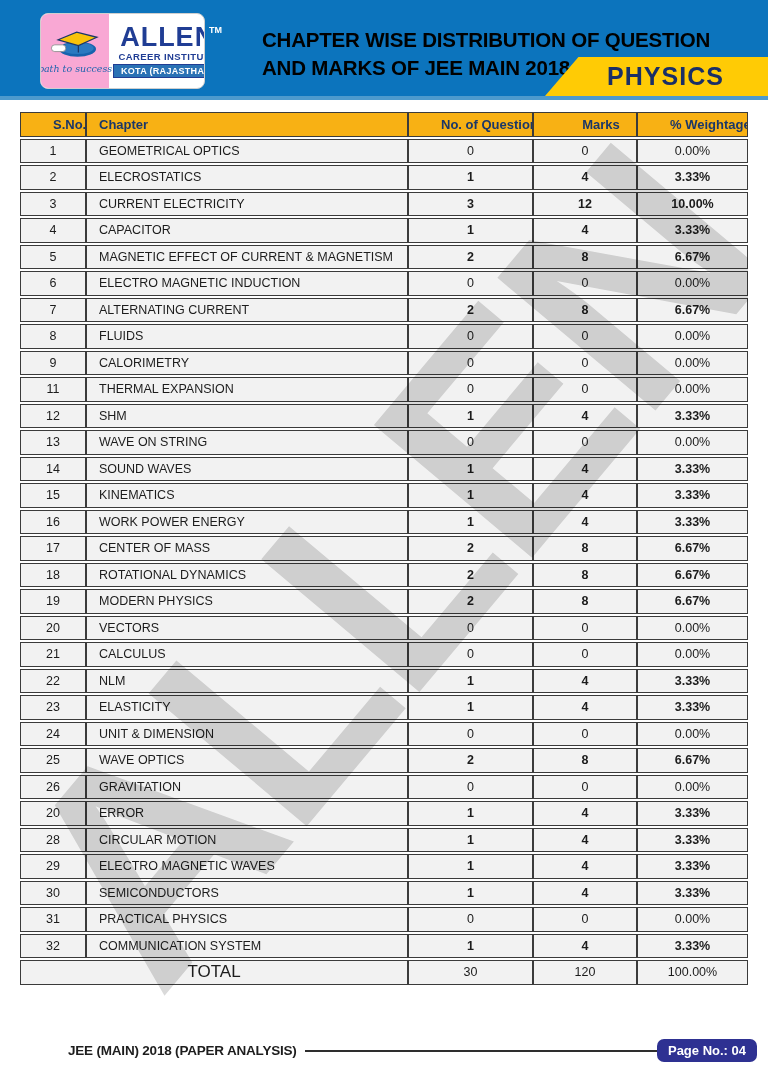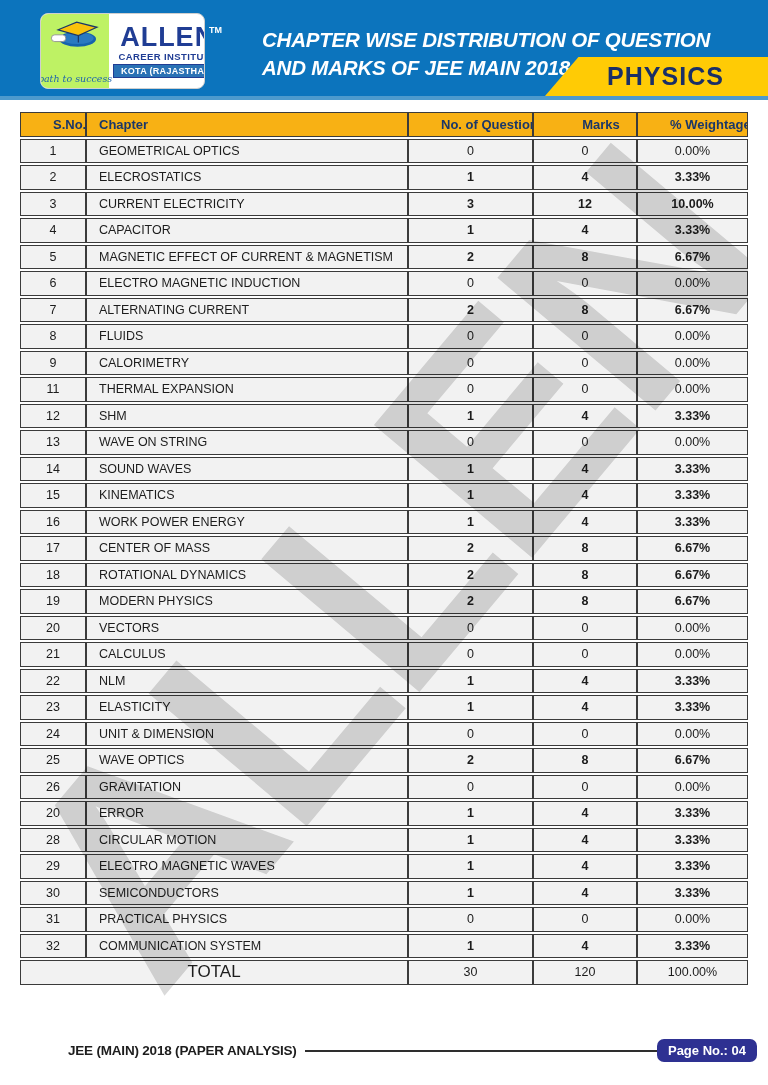--- a/index.html
+++ b/index.html
@@ -5,29 +5,29 @@
   * { margin:0; padding:0; box-sizing:border-box; }
   html,body { background:#ffffff; }
   body { font-family:"Liberation Sans", sans-serif; }
   .page { position:relative; width:768px; height:1085px; background:#ffffff; overflow:hidden; margin:0 auto; }
 
   
   .header { position:absolute; left:0; top:0; width:768px; height:100px; background:#0C74BD; }
   .header-bottom-strip { position:absolute; left:0; bottom:0; width:100%; height:4px; background:#4E9ACD; }
 
   .logo-box { position:absolute; left:40px; top:13px; width:165px; height:76px; background:#ffffff; border-radius:8px; display:flex; overflow:hidden; border:1px solid #cfcfcf; }
-  .logo-left { width:68px; background:#bef264; display:flex; flex-direction:column; align-items:center; justify-content:space-between; padding:4px 2px; }
+  .logo-left { width:68px; background:#f9a8d4; display:flex; flex-direction:column; align-items:center; justify-content:center; padding:4px 2px; }
   .logo-tagline { font-family:"DejaVu Serif", serif; font-style:italic; font-size:9.5px; color:#1E64AE; margin-top:3px; white-space:nowrap; }
   .logo-right { flex:1; display:flex; flex-direction:column; align-items:center; justify-content:center; padding:3px 4px; }
   .brand { color:#203D94; font-weight:900; font-size:27px; line-height:25px; letter-spacing:1px; }
   .career { color:#203D94; font-weight:700; font-size:9.5px; letter-spacing:0.4px; margin-top:1px; white-space:nowrap; }
   .kota { background:#2A72B5; color:#ffffff; font-size:9px; font-weight:700; padding:1px 7px; border:1px solid #203D94; margin-top:2px; letter-spacing:0.3px; white-space:nowrap; }
   .tm { position:absolute; left:209px; top:25px; color:#ffffff; font-size:9px; font-weight:700; }
 
-  .header-title { position:absolute; left:262px; top:26px; color:#ffffff; font-weight:700; font-size:20.5px; line-height:28px; letter-spacing:-0.2px; white-space:nowrap;font-style:italic; }
+  .header-title { position:absolute; left:262px; top:26px; color:#000000; font-weight:700; font-size:20.5px; line-height:28px; letter-spacing:-0.2px; white-space:nowrap; }
 
   .subject-band { position:absolute; right:0; top:57px; width:223px; height:39px; background:#FFCB05; clip-path:polygon(15% 0, 100% 0, 100% 100%, 0 100%); display:flex; align-items:center; justify-content:center; }
   .subject-band span { color:#1A2F66; font-weight:900; font-size:25px; letter-spacing:1px; padding-left:18px; }
 
   
   .table-wrap { position:absolute; left:20px; top:110px; width:728px; height:906px; overflow:hidden; isolation:isolate; }
   table.tbl { position:relative; z-index:1; width:728px; border-collapse:separate; border-spacing:0 2px; table-layout:fixed; }
   .tbl th, .tbl td { border:1.5px solid #3B3B3B; background:#F2F2F2; height:24.5px; font-size:12.5px; color:#1C1C1C; text-align:center; vertical-align:middle; overflow:hidden; white-space:nowrap; }
   .tbl th { background:#F8B114; color:#1B3768; font-weight:700; font-size:13px;padding-left:32px; }
   .tbl th.c-chapter, .tbl td.c-chapter { text-align:left; padding-left:12px; }

